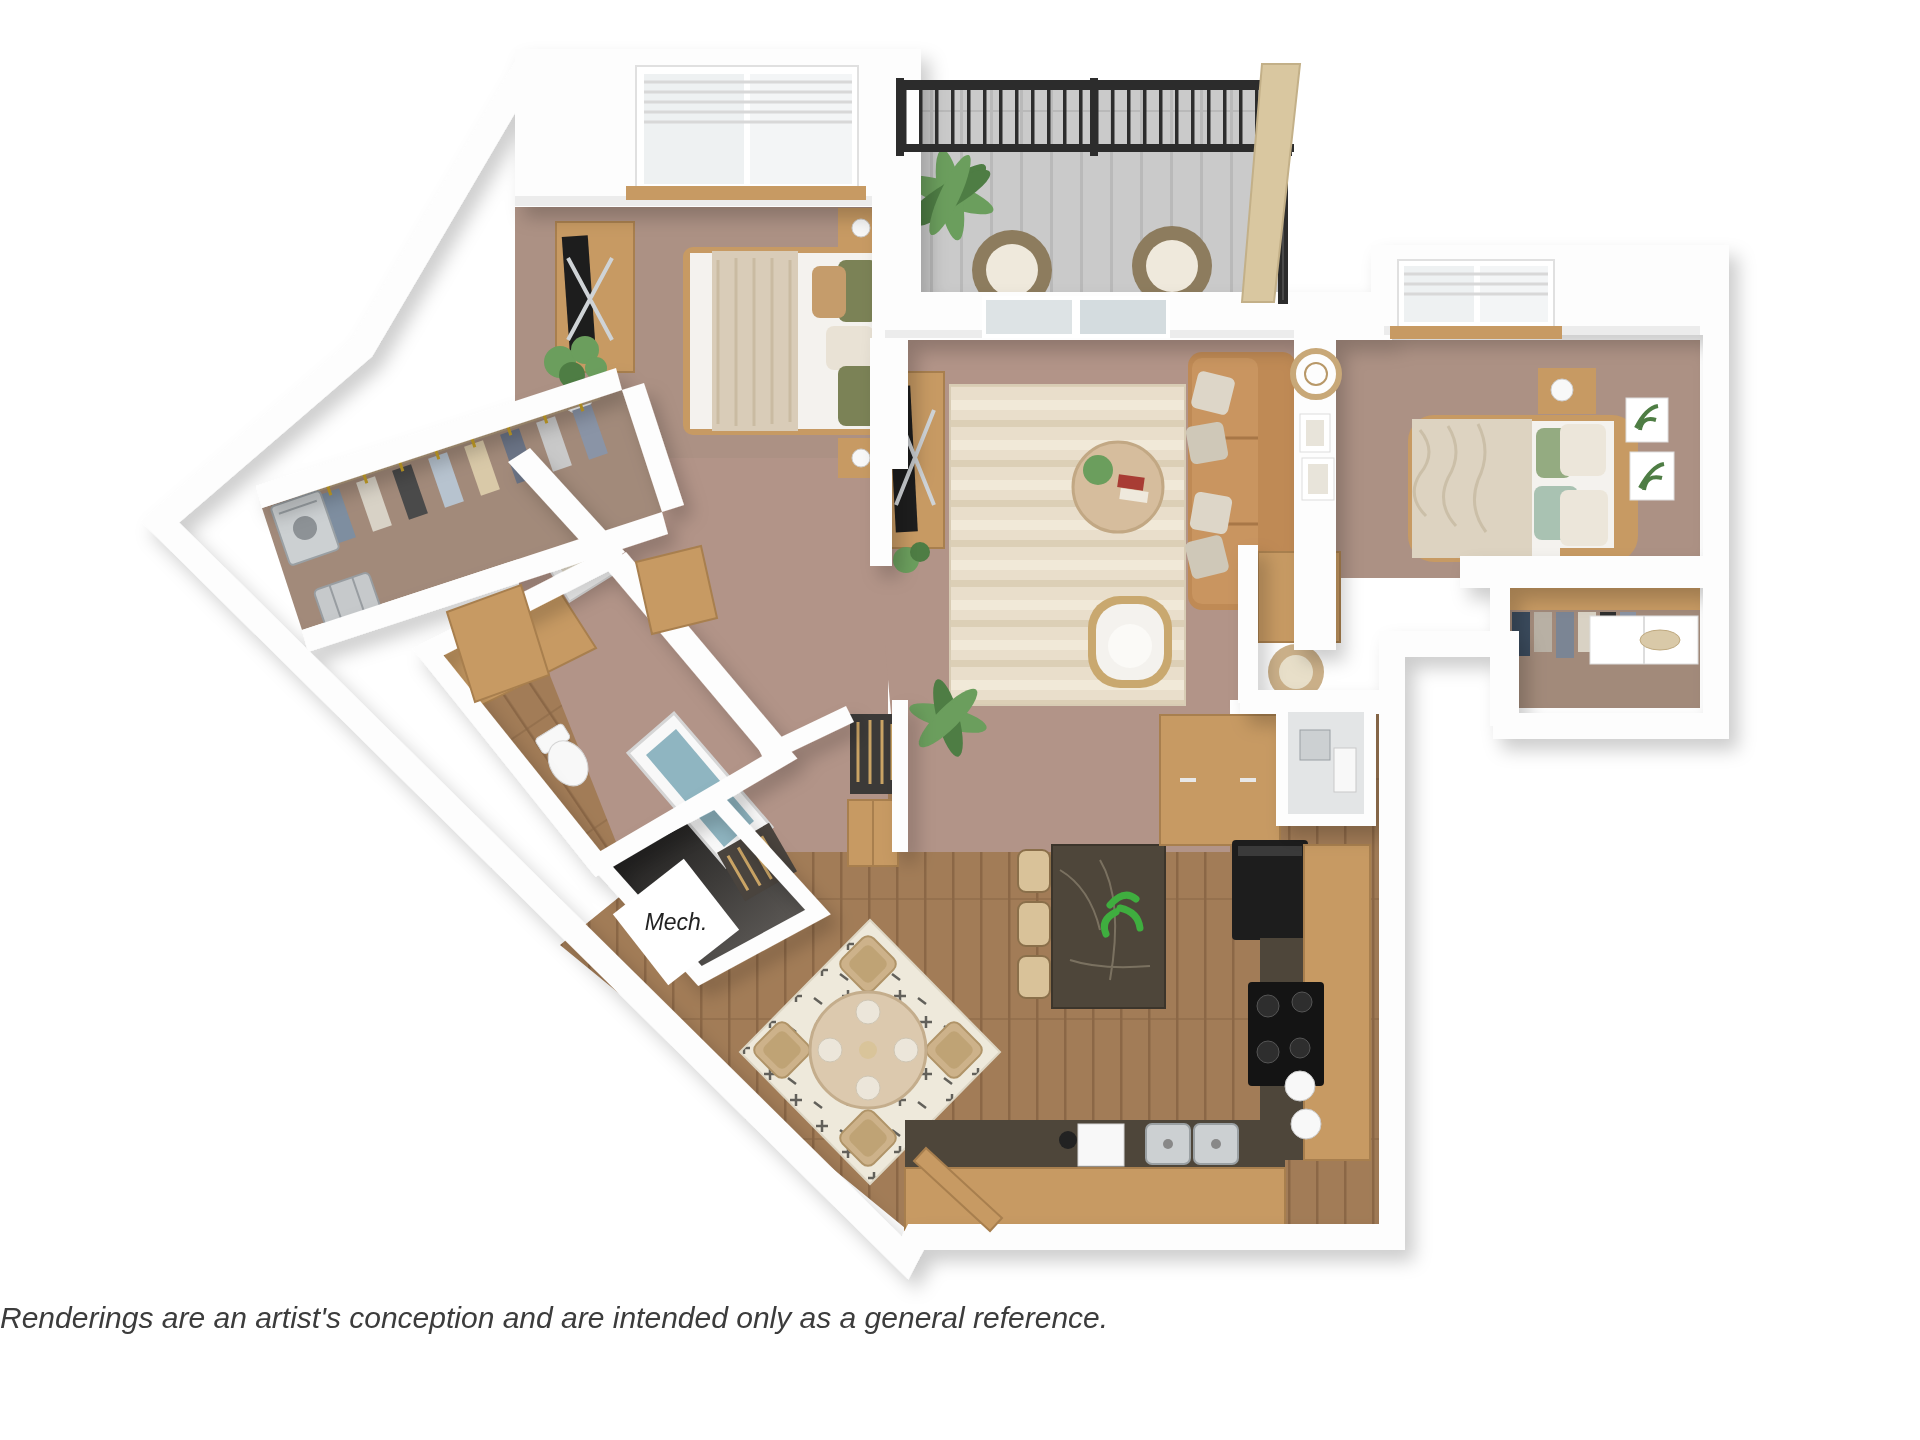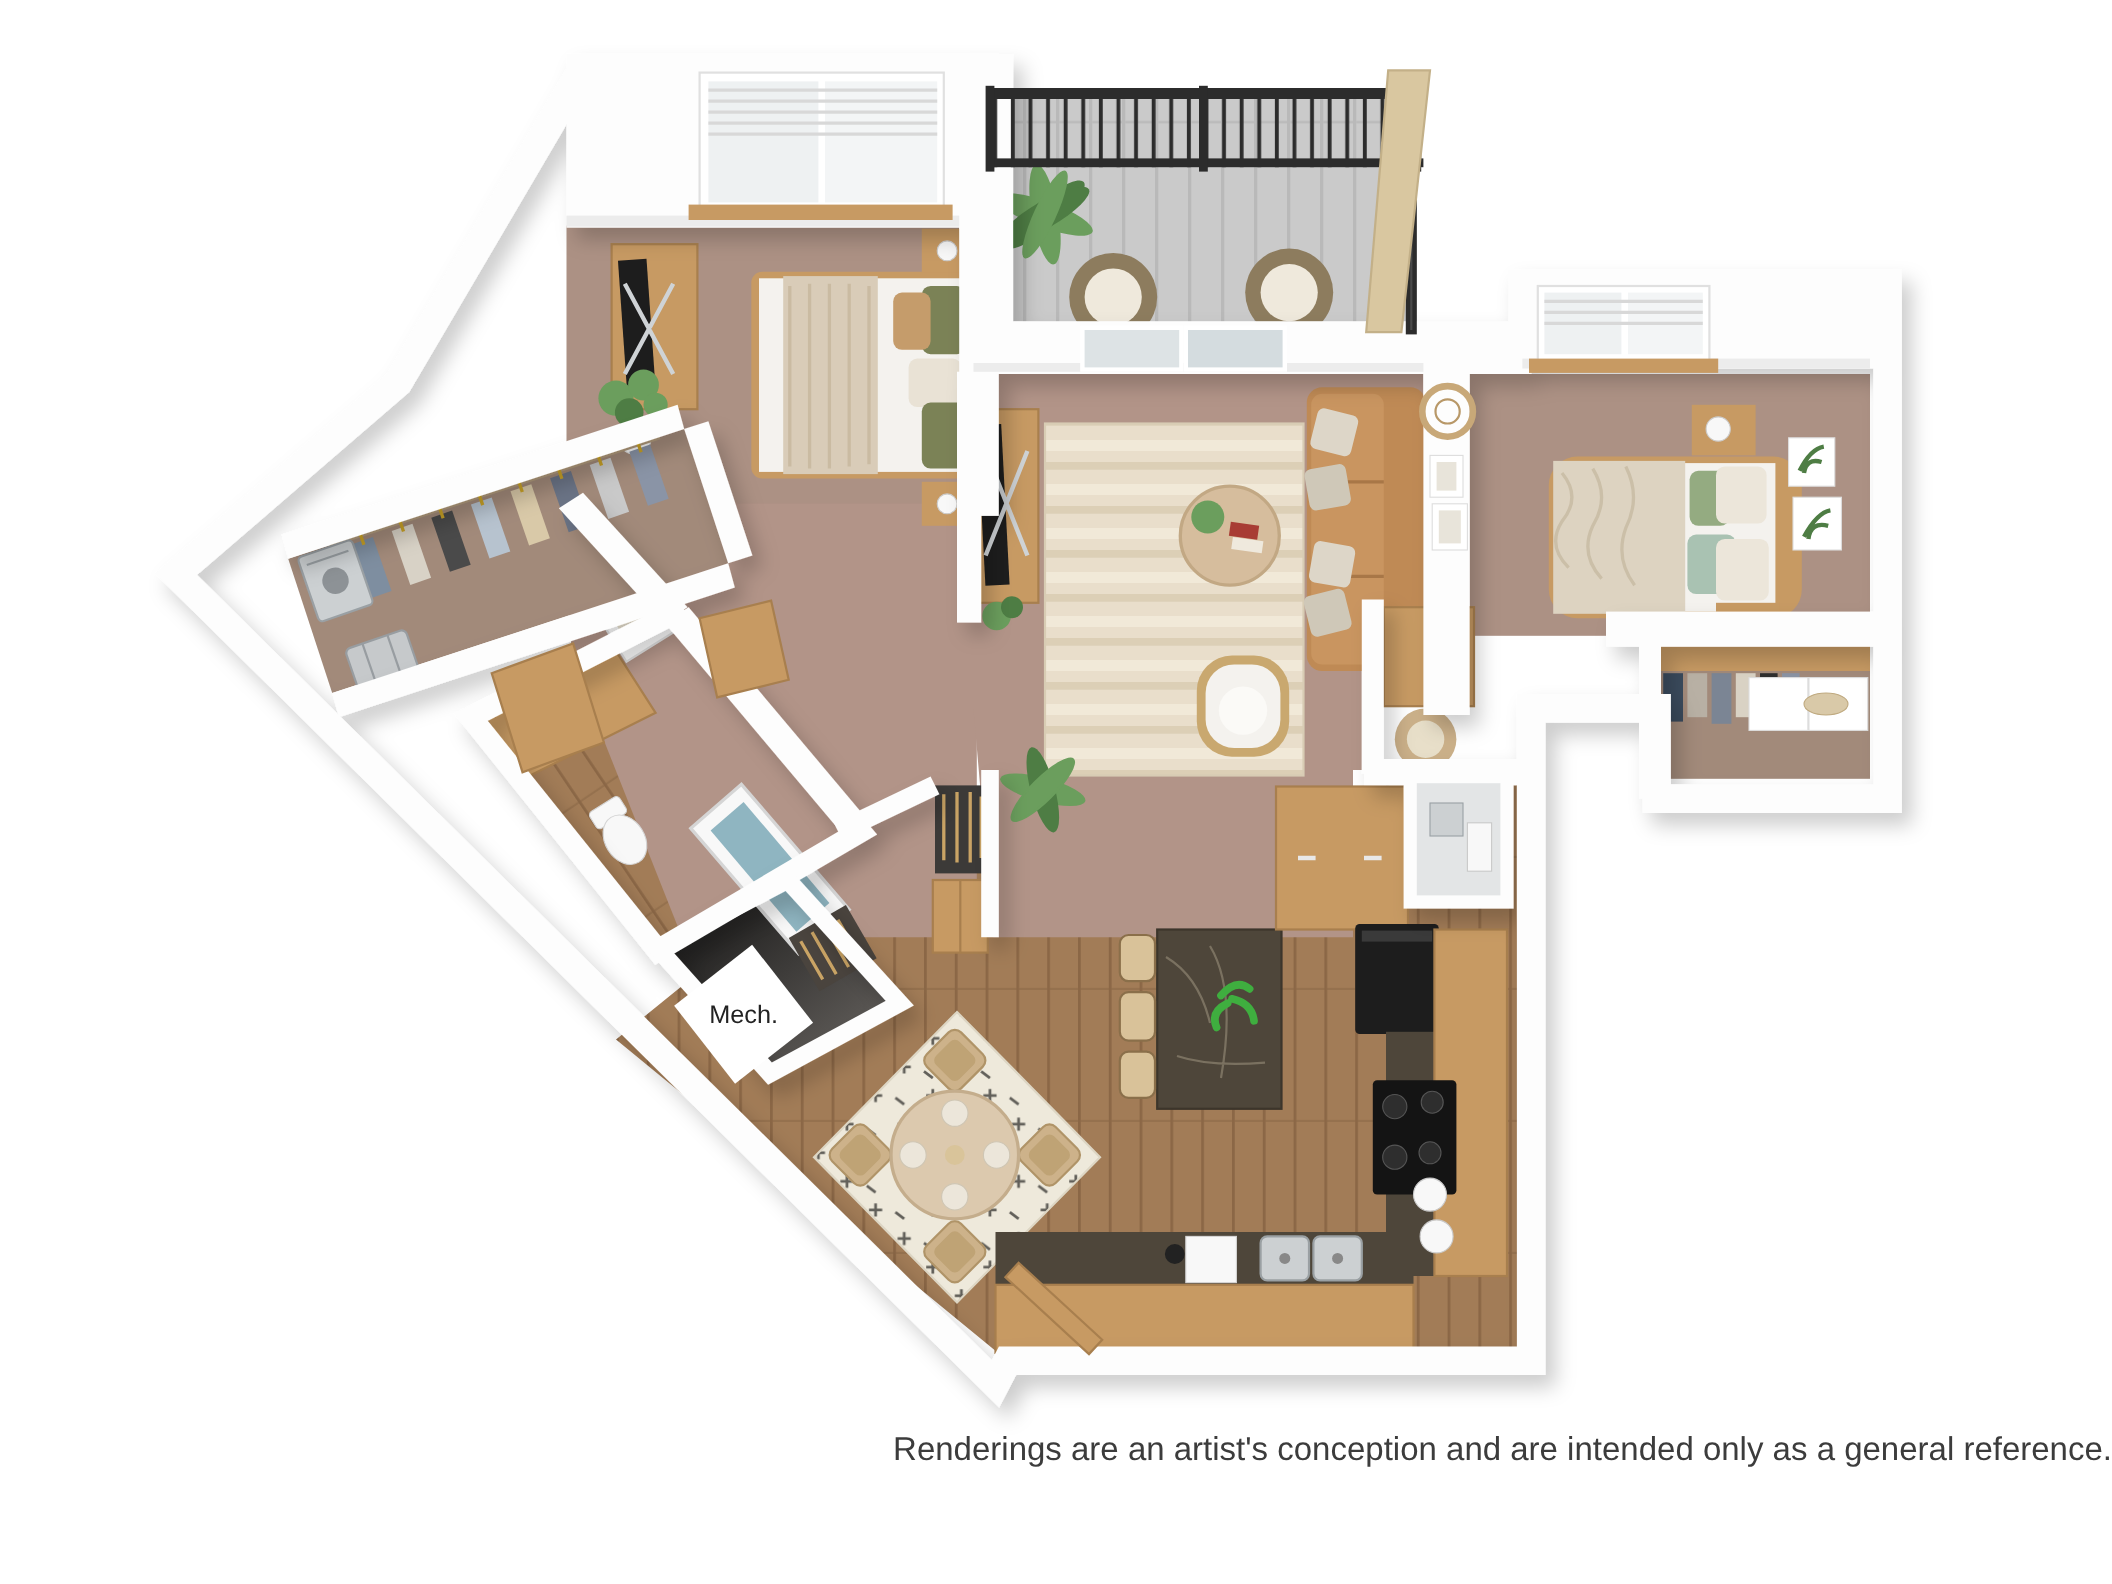--- a/index.html
+++ b/index.html
@@ -1,19 +1,19 @@
 <!DOCTYPE html>
 <html style="--background: #ffffff; --wall: #fdfdfd; --wallshade: #ececec; --carpet: #b29488; --carpet2: #ac9184; --carpet3: #a28a7a; --wood: #a27c57; --woodline: #8b6746; --trim: #c79a63; --counter: #4e463a; --sofa: #bf8a55; --rug: #e9decb; --rugband: #dccfb6; --rug2: #eee9db; --rugpattern: #3f3d39; --balcony: #cacaca; --deckline: #b9b9b9; --railing: #2c2c2c; --privacy: #d9c7a0; --green: #6b9e5d; --greendark: #4e7d44; --linen: #f4f2ee; --throw: #d9ccb8; --comforter: #ddd3c1; --olive: #7b8256; --tanpillow: #c59c6b; --sage: #94ab81; --teal: #a9c2b2; --dark: #1d1d1d; --silver: #ccd0d2; --whitefixture: #f8f8f8; --water: #8fb5c1; --gold: #c9a227; --labeltext: #222222; --text: #3c3c3c;"><head>
 <meta charset="utf-8">
 <style>
   html,body{margin:0;padding:0;background:#fff;}
   .stage{position:relative;width:1920px;height:1440px;background:var(--background,#fff);overflow:hidden;
-         font-family:"Liberation Sans", sans-serif;}
+         font-family:"Liberation Sans", sans-serif;font-style:italic;}
   .stage svg{position:absolute;left:0;top:0;}
-  .disclaimer{position:absolute;left:0;top:1294px;width:1920px;text-align:right;
+  .disclaimer{position:absolute;left:0;top:1294px;width:1920px;text-align:left;
               color:var(--text,#3c3c3c);font-size:30px;line-height:48px;}
   
   .wall{fill:var(--wall);}
   .wall-stroke{stroke:var(--wall);fill:none;}
   .carpet{fill:var(--carpet);}
   .carpet2{fill:var(--carpet2);}
   .carpet3{fill:var(--carpet3);}
   .woodfill{fill:var(--trim);}
   .counter{fill:var(--counter);}
   .dark{fill:var(--dark);}

